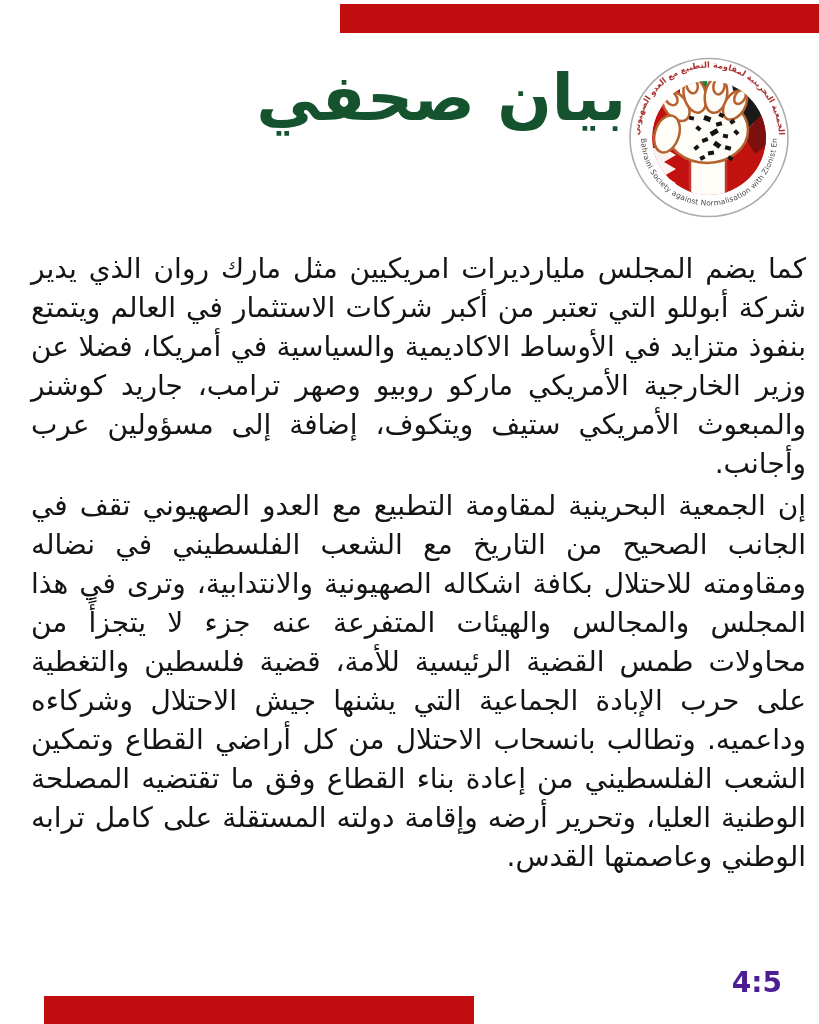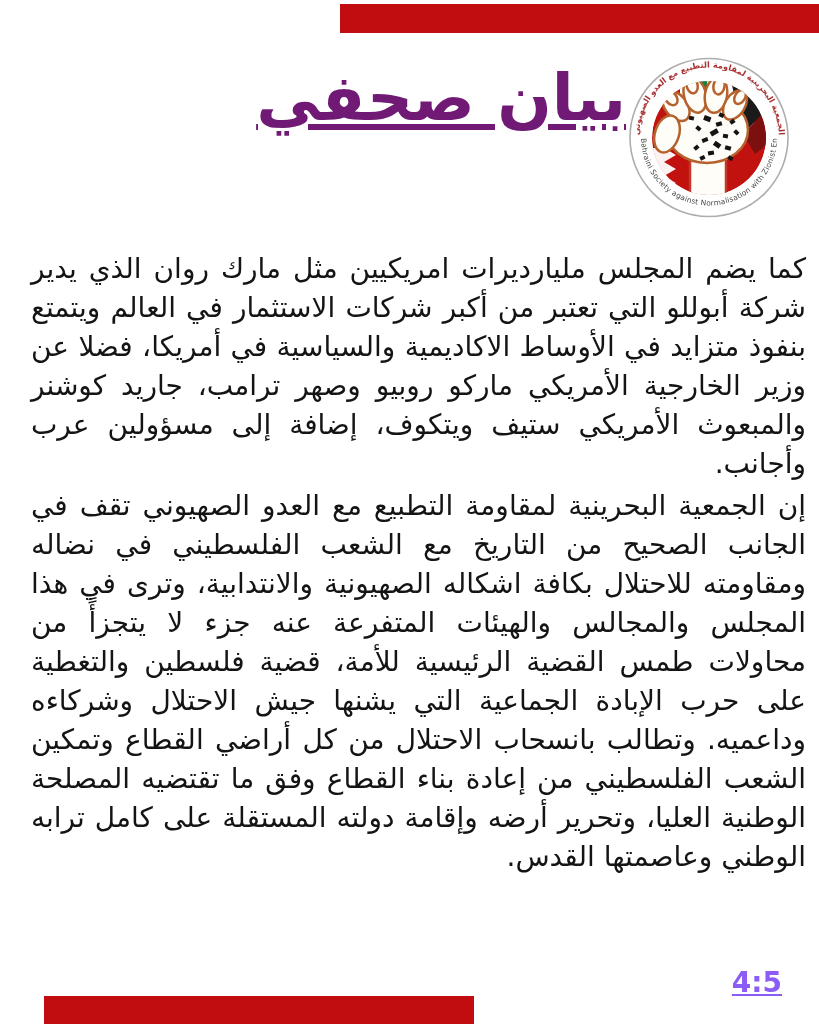--- a/index.html
+++ b/index.html
@@ -15,34 +15,34 @@
   .top-bar {
     position: absolute; top: 4px; left: 340px; right: 0; height: 29px;
     background: var(--red);
   }
   .logo-wrap {
     position: absolute; top: 56px; left: 626px; width: 166px; height: 163px;
   }
   .logo-wrap svg { width: 100%; height: 100%; display: block; }
   .page-title {
     position: absolute; top: 58px; right: 193px;
-    font-size: 64px; font-weight: bold; color: #701a75;
-    direction: rtl; line-height: 1.25; white-space: nowrap; text-decoration: underline;
+    font-size: 64px; font-weight: bold; color: #14532d;
+    direction: rtl; line-height: 1.25; white-space: nowrap;
   }
   .body-text {
     position: absolute; top: 246px; right: 10px; left: 28px;
     direction: rtl;
     text-align: justify; text-align-last: right;
     font-size: 28px; line-height: 39px; color: var(--ink);
   }
   .body-text p { margin: 3px; }
   .aspect-label {
     position: absolute; top: 966px; right: 37px;
     direction: ltr;
-    font-size: 28px; font-weight: bold; color: #8b5cf6; text-decoration: underline;
+    font-size: 28px; font-weight: bold; color: #4c1d95;
   }
   .bottom-bar {
     position: absolute; bottom: 0; left: 44px; width: 430px; height: 28px;
     background: var(--red);
   }
 </style>
 </head>
 <body>
 
 <div class="top-bar"></div>

